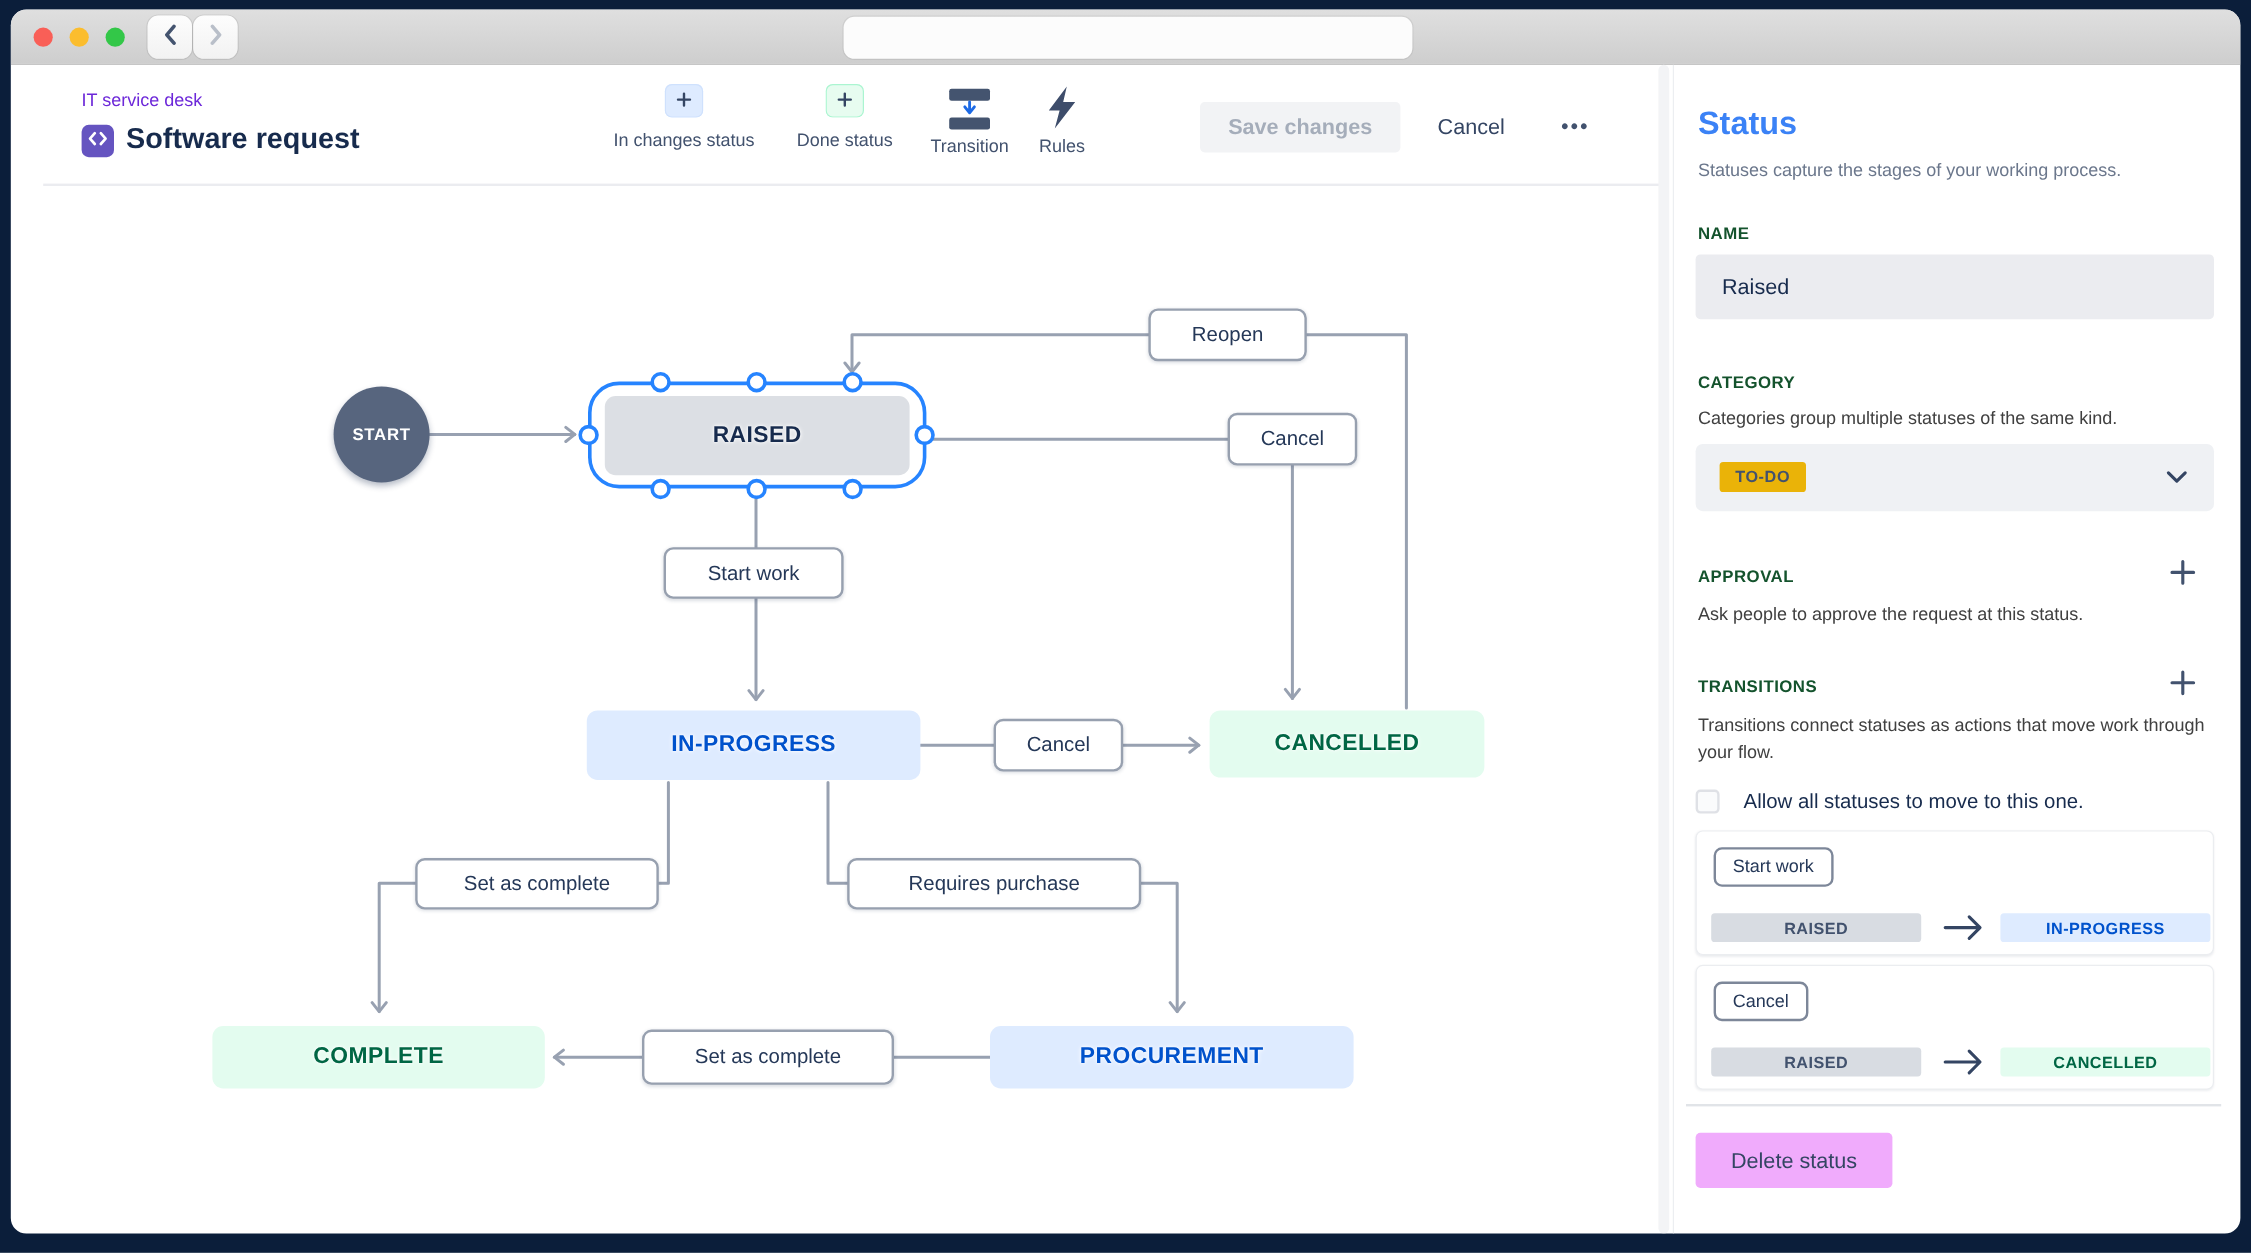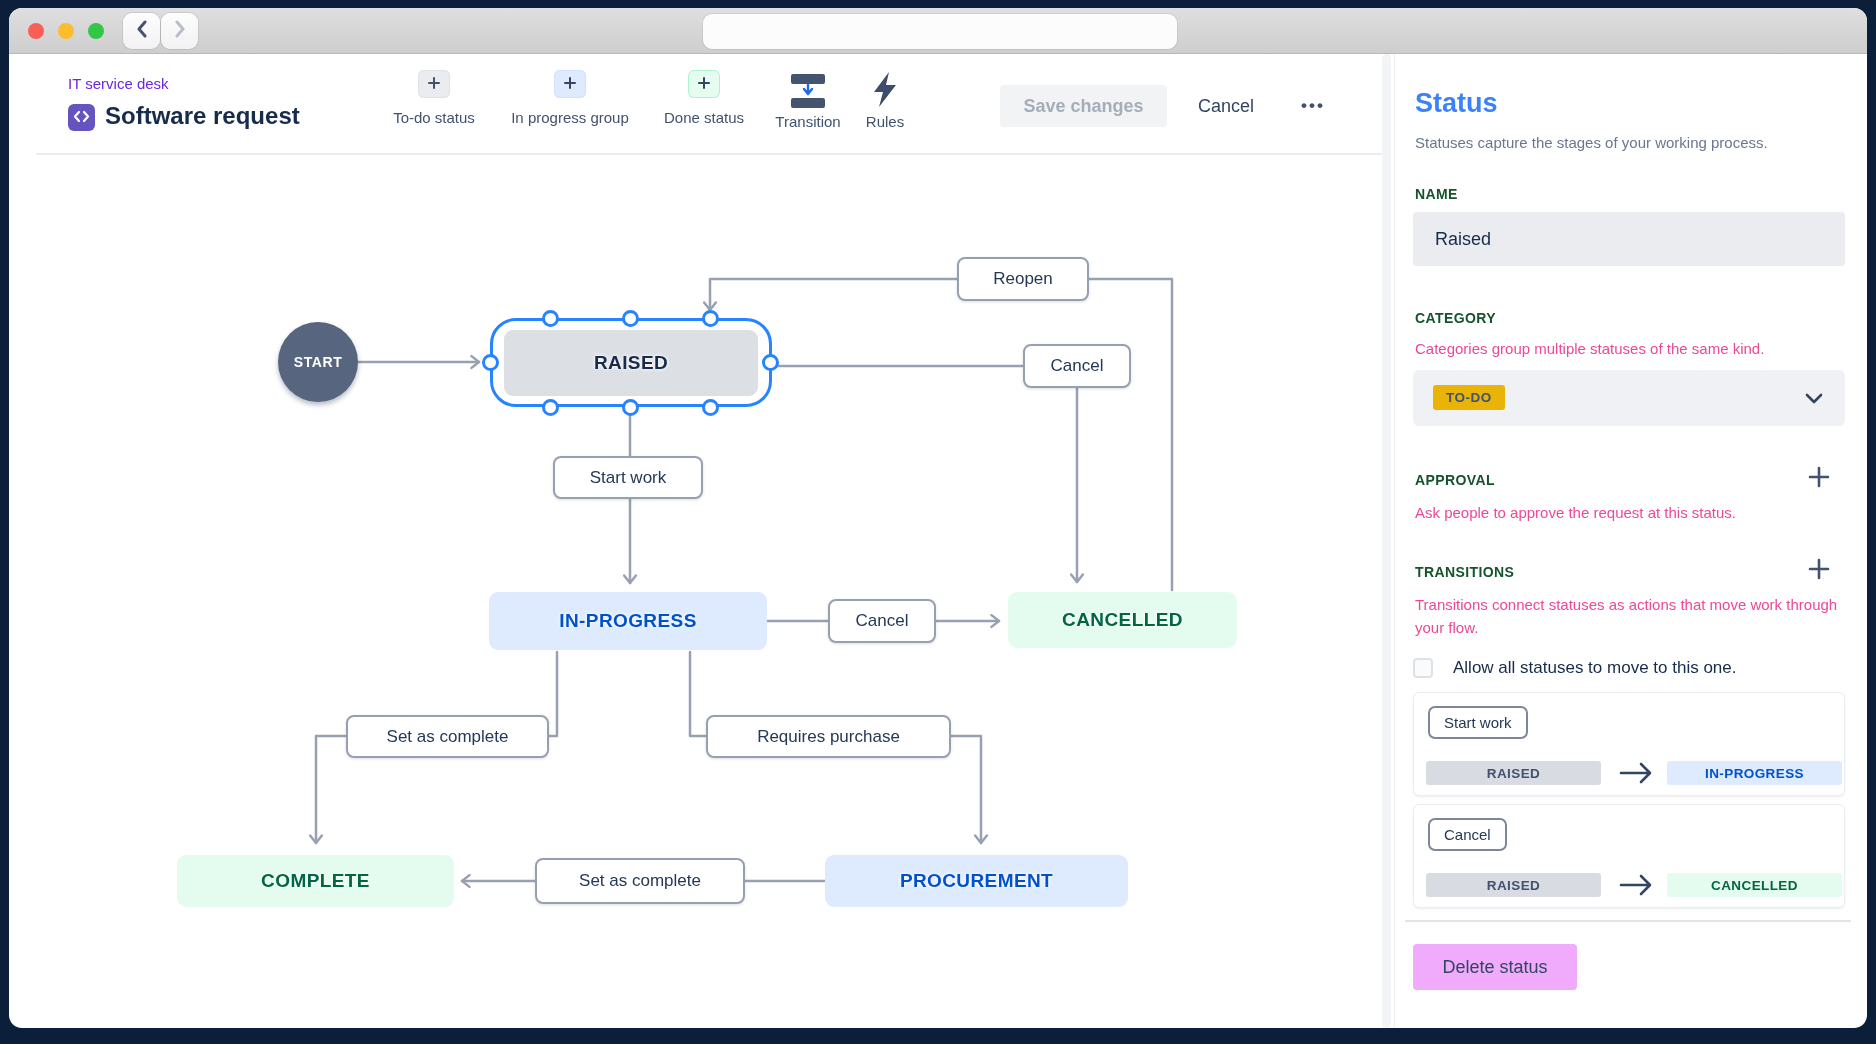--- a/index.html
+++ b/index.html
@@ -70,21 +70,21 @@
             border:3px solid #2684ff; }
 
   .tlabel-box { position:absolute; background:#ffffff; border:2px solid #97a0af; border-radius:8px;
                 display:flex; align-items:center; justify-content:center;
                 font-size:17px; font-weight:500; color:#253858; box-shadow:0 1px 3px rgba(23,43,77,.15); }
 
   
   .sb-title { position:absolute; left:1406px; top:80px; font-size:27px; font-weight:600; color:#3b82f6; }
   .sb-sub { position:absolute; left:1406px; top:124px; width:445px; font-size:15px; color:#6b778c; line-height:1.45; }
   .sb-section { position:absolute; font-size:14px; font-weight:bold; color:#14532d; letter-spacing:.4px; }
-  .sb-desc { position:absolute; left:1406px; width:450px; font-size:15px; color:#ec4899; line-height:1.5; }
+  .sb-desc { position:absolute; left:1406px; width:450px; font-size:15px; color:#404040; line-height:1.5; }
   .sb-input { position:absolute; left:1404px; top:204px; width:432px; height:54px; background:#ebecf0; border-radius:4px;
               border:none; font-size:18px; color:#172b4d; padding-left:22px; font-family:"Liberation Sans",sans-serif; }
   .sb-dropdown { position:absolute; left:1404px; top:362px; width:432px; height:56px; background:#eff1f4; border-radius:6px; }
   .lozenge { display:inline-block; padding:5px 13px; border-radius:3px; font-size:13.5px; font-weight:bold; letter-spacing:.5px; }
   .lozenge.grey { background:#eab308; color:#42526e; }
   .plus-btn { position:absolute; width:24px; height:24px; background:transparent; border:none;
               display:flex; align-items:center; justify-content:center; }
   .sb-checkbox { position:absolute; left:1404px; top:650px; width:20px; height:20px; border:2px solid #dfe1e6;
                  border-radius:4px; background:#fafbfc; }
   .sb-checklabel { position:absolute; left:1444px; top:650px; font-size:17px; color:#172b4d; }
@@ -135,40 +135,30 @@
   <div class="project-label">IT service desk</div>
   <div class="app-icon">
     <span>
       <svg width="17" height="13" viewBox="0 0 17 13">
           <path d="M6 2 L2 6.5 L6 11 M11 2 L15 6.5 L11 11" fill="none" stroke="#ffffff" stroke-width="2.2" stroke-linecap="round" stroke-linejoin="round"></path>
         </svg>
     </span>
   </div>
   <div class="page-title">Software request</div>
 
-  <div class="tool" style="left:350px;">
-    <button class="chip grey" style="border:none;">
-      <span>
-        <svg width="14" height="14" viewBox="0 0 14 14">
-            <path d="M7 2 V12 M2 7 H12" stroke="#42526e" stroke-width="2" stroke-linecap="round"></path>
-          </svg>
-      </span>
-    </button>
-    <span class="tlabel">To-do status</span>
-  </div>
 
   <div class="tool" style="left:486px;">
     <button class="chip blue" style="border:none;">
       <span>
         <svg width="14" height="14" viewBox="0 0 14 14">
             <path d="M7 2 V12 M2 7 H12" stroke="#344563" stroke-width="2" stroke-linecap="round"></path>
           </svg>
       </span>
     </button>
-    <span class="tlabel">In progress group</span>
+    <span class="tlabel">In changes status</span>
   </div>
 
   <div class="tool" style="left:620px;">
     <button class="chip green" style="border:none;">
       <span>
         <svg width="14" height="14" viewBox="0 0 14 14">
             <path d="M7 2 V12 M2 7 H12" stroke="#344563" stroke-width="2" stroke-linecap="round"></path>
           </svg>
       </span>
     </button>

